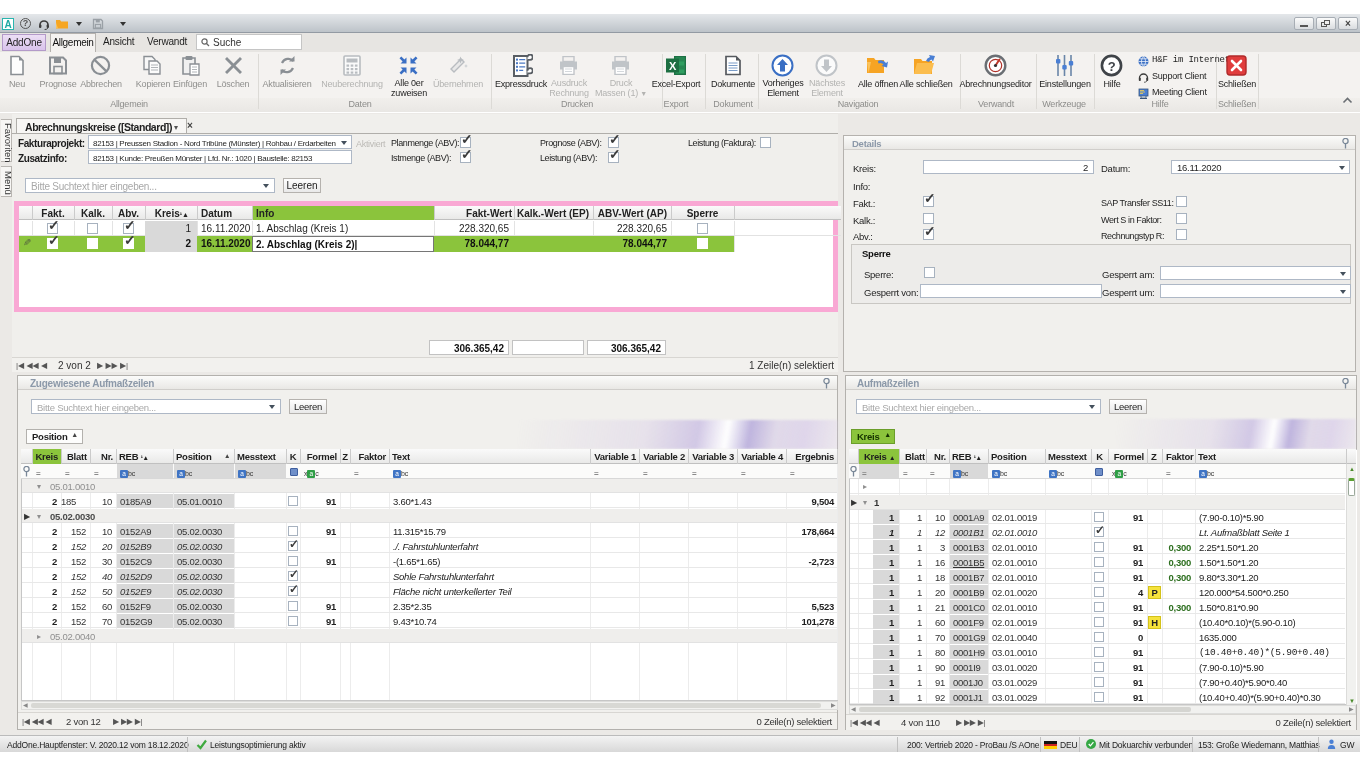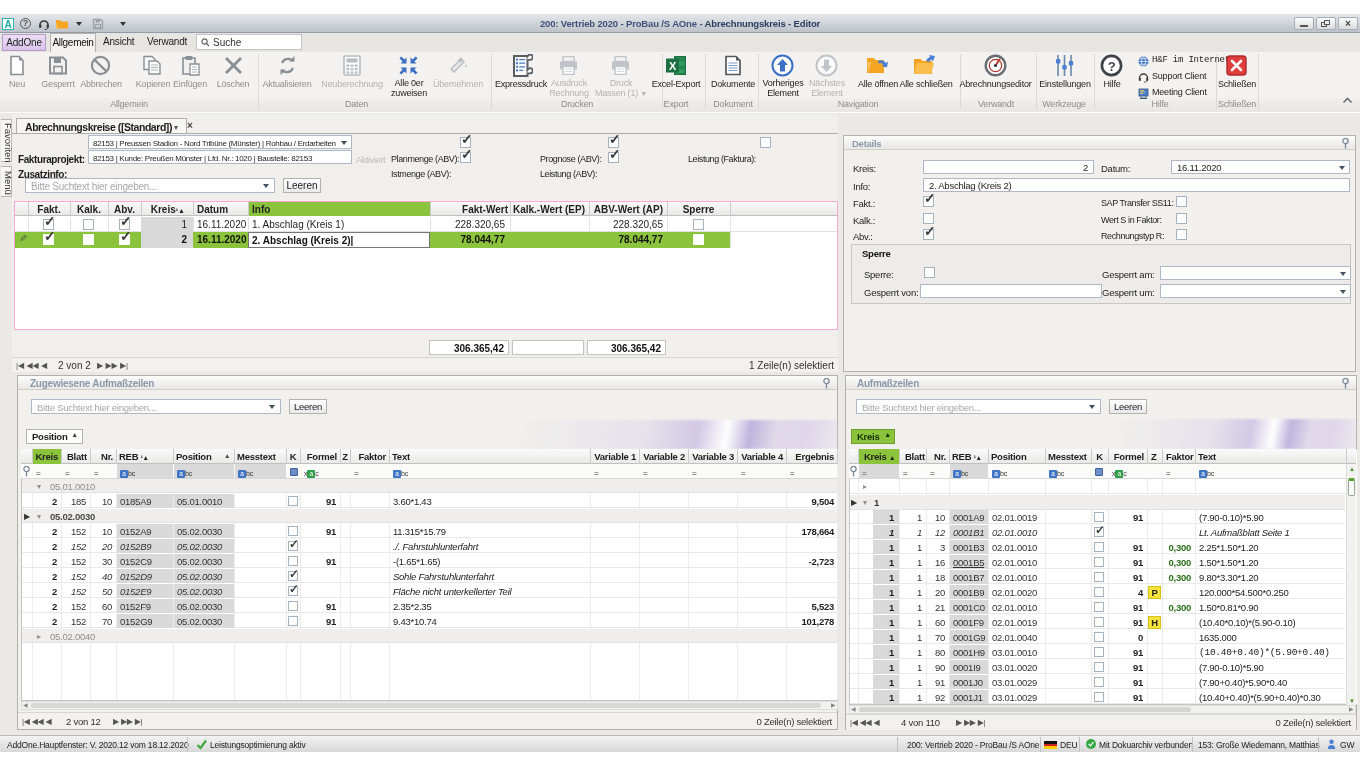--- a/index.html
+++ b/index.html
@@ -1,18 +1,18 @@
 <!DOCTYPE html>
 <html><head>
 <meta charset="utf-8">
 <style>
 *{margin:0;padding:0;box-sizing:border-box;}
 html,body{width:1360px;height:765px;background:#fff;font-family:"Liberation Sans",sans-serif;overflow:hidden;}
 .abs{position:absolute;}
-.lbl{position:absolute;font-size:11px;color:#1e1e1e;white-space:nowrap;margin-top:16px;}
+.lbl{position:absolute;font-size:11px;color:#1e1e1e;white-space:nowrap;}
 .b{font-weight:bold;}
 .inp{position:absolute;background:#fff;border:1px solid #aeb8c6;font-size:9.5px;letter-spacing:-0.25px;color:#1e1e1e;white-space:nowrap;overflow:hidden;}
 .cb{position:absolute;width:11px;height:11px;background:#fff;border:1px solid #a7b2bf;}
 .chk{position:absolute;font-size:14px;font-weight:bold;color:#3c3c3c;line-height:11px;}
 .ddarr{position:absolute;width:0;height:0;border-left:3.5px solid transparent;border-right:3.5px solid transparent;border-top:4px solid #44505c;}
 .vline{position:absolute;width:1px;background:#dcdad6;}
 .navtxt{position:absolute;font-size:10px;color:#333;}
 .hc{top:2px;font-weight:bold;color:#222;font-size:10px;white-space:nowrap;}
 .gv{position:absolute;top:0;width:1px;height:14px;background:#cbcbcb;}
 .gvr{position:absolute;top:15px;width:1px;height:31px;background:#e3e3e3;}
@@ -35,21 +35,20 @@
       <path d="M1 4.5 L3 10.5 H1 z" fill="#fbc35c"></path>
     </svg>
   <div class="ddarr" style="left:76px;top:8px;border-top-color:#333;"></div>
   <svg class="abs" style="left:92px;top:4px;" width="12" height="12" viewBox="0 0 12 12">
       <path d="M1.5 1.5 h7.5 l1.5 1.5 v7.5 h-9 z" fill="none" stroke="#9aa0a6" stroke-width="1.3"></path>
       <rect x="3.4" y="6.4" width="5.2" height="3.6" fill="none" stroke="#9aa0a6" stroke-width="1.1"></rect>
       <rect x="3.8" y="1.8" width="4" height="2.6" fill="#9aa0a6"></rect>
     </svg>
   <div class="ddarr" style="left:120px;top:8px;border-top-color:#333;"></div>
 
-  <div class="abs" style="left:0;top:4px;width:1360px;text-align:center;font-size:9.5px;letter-spacing:-0.15px;font-weight:bold;color:#42507a;">200: Vertrieb 2020 - ProBau /S AOne - <span style="color:#2e3c5e;">Abrechnungskreis - Editor</span></div>
 
   <div class="abs" style="left:1294px;top:3px;width:20px;height:13px;background:linear-gradient(#fbfbfb,#d9dcdf);border:1px solid #a7adb4;border-radius:2px;">
       <div class="abs" style="left:5px;top:7px;width:8px;height:2px;background:#555;"></div>
     </div>
   <div class="abs" style="left:1316px;top:3px;width:20px;height:13px;background:linear-gradient(#fbfbfb,#d9dcdf);border:1px solid #a7adb4;border-radius:2px;">
       <div class="abs" style="left:4px;top:4px;width:6px;height:5px;border:1px solid #555;"></div>
       <div class="abs" style="left:7px;top:2px;width:6px;height:5px;border:1px solid #555;background:#eee;"></div>
     </div>
   <div class="abs" style="left:1338px;top:3px;width:20px;height:13px;background:linear-gradient(#fbfbfb,#d9dcdf);border:1px solid #a7adb4;border-radius:2px;font-size:10px;font-weight:bold;color:#444;text-align:center;line-height:12px;">×</div>
 </div>
@@ -77,21 +76,21 @@
   <div class="vline" style="left:705px;top:2px;height:55px;"></div>
   <div class="vline" style="left:758px;top:2px;height:55px;"></div>
   <div class="vline" style="left:960px;top:2px;height:55px;"></div>
   <div class="vline" style="left:1036px;top:2px;height:55px;"></div>
   <div class="vline" style="left:1094px;top:2px;height:55px;"></div>
   <div class="vline" style="left:1216px;top:2px;height:55px;"></div>
   <div class="vline" style="left:1258px;top:2px;height:55px;"></div>
 
   <div class="abs" style="left:0;top:48px;width:1360px;height:11px;color:#8d8d8b;">
     <span class="abs" style="left:99px;width:60px;text-align:center;">Allgemein</span>
-    <span class="abs" style="left:345px;width:60px;text-align:left;">Daten</span>
+    <span class="abs" style="left:330px;width:60px;text-align:center;">Daten</span>
     <span class="abs" style="left:547px;width:60px;text-align:center;">Drucken</span>
     <span class="abs" style="left:646px;width:60px;text-align:center;">Export</span>
     <span class="abs" style="left:703px;width:60px;text-align:center;">Dokument</span>
     <span class="abs" style="left:828px;width:60px;text-align:center;">Navigation</span>
     <span class="abs" style="left:966px;width:60px;text-align:center;">Verwandt</span>
     <span class="abs" style="left:1034px;width:60px;text-align:center;">Werkzeuge</span>
     <span class="abs" style="left:1130px;width:60px;text-align:center;">Hilfe</span>
     <span class="abs" style="left:1207px;width:60px;text-align:center;">Schließen</span>
   </div>
 
@@ -99,21 +98,21 @@
       <path d="M4 1.5 h8 l4 4 V19.5 H4z" fill="#fdfdfd" stroke="#8a8f94" stroke-width="1.6"></path>
       <path d="M12 1.5 l4 4 h-4z" fill="#8a8f94"></path>
     </svg>
   <div class="abs" style="left:-3px;top:28px;width:40px;text-align:center;color:#8f8f8d;">Neu</div>
 
   <svg class="abs" style="left:48px;top:3px;" width="20" height="21" viewBox="0 0 20 20">
       <path d="M2 2 h13 l3 3 v13 H2z" fill="none" stroke="#8a8f94" stroke-width="2"></path>
       <rect x="6" y="11" width="8" height="7" fill="none" stroke="#8a8f94" stroke-width="1.6"></rect>
       <rect x="6" y="2.5" width="7" height="5" fill="#8a8f94"></rect>
     </svg>
-  <div class="abs" style="left:33px;top:28px;width:50px;text-align:center;color:#8f8f8d;">Gesperrt</div>
+  <div class="abs" style="left:33px;top:28px;width:50px;text-align:center;color:#8f8f8d;">Prognose</div>
 
   <svg class="abs" style="left:90px;top:3px;" width="21" height="21" viewBox="0 0 21 21">
       <circle cx="10.5" cy="10.5" r="8.6" fill="none" stroke="#8a8f94" stroke-width="2.2"></circle>
       <path d="M4.6 4.9 L16.5 16.4" stroke="#8a8f94" stroke-width="2.2"></path>
     </svg>
   <div class="abs" style="left:75px;top:28px;width:52px;text-align:center;color:#8f8f8d;">Abbrechen</div>
 
   <svg class="abs" style="left:142px;top:3px;" width="21" height="21" viewBox="0 0 21 21">
       <path d="M2 1.5 h8 l3 3 v10 H2z" fill="#f8f8f8" stroke="#8a8f94" stroke-width="1.4"></path>
       <path d="M7 6 h8 l3 3 v10 H7z" fill="#fcfcfc" stroke="#8a8f94" stroke-width="1.4"></path>
@@ -349,21 +348,21 @@
 <div class="lbl" style="left:540px;top:153px;font-size:9px;letter-spacing:-0.4px;">Leistung (ABV):</div>
 <div class="cb" style="left:608px;top:152px;"></div>
 <div class="chk" style="left:609px;top:149px;">✓</div>
 
 <div class="inp" style="left:25px;top:178px;width:250px;height:15px;">
     <span style="position:absolute;left:5px;top:2px;font-size:10px;color:#a8a8a8;">Bitte Suchtext hier eingeben...</span>
     <span class="ddarr" style="right:5px;top:5px;"></span>
   </div>
 <div class="abs" style="left:283px;top:178px;width:38px;height:15px;background:linear-gradient(#fefefe,#e9e9e9);border:1px solid #b5b2ae;font-size:10px;color:#222;text-align:center;line-height:14px;">Leeren</div>
 
-<div class="abs" id="uptable" style="left:14px;top:201px;width:824px;height:129px;background:#fff;border:1px solid #f9a8d4;font-size:10px;">
+<div class="abs" id="uptable" style="left:14px;top:201px;width:824px;height:111px;background:#fff;border:5px solid #f9a8d4;font-size:10px;">
 
   <div class="abs" style="left:0;top:0;width:822px;height:14px;background:linear-gradient(#fafafa,#e9e9e8);border-bottom:1px solid #c0c0c0;"></div>
   <div class="abs hc" style="left:13px;width:42px;text-align:center;">Fakt.</div>
   <div class="abs hc" style="left:55px;width:38px;text-align:center;">Kalk.</div>
   <div class="abs hc" style="left:93px;width:33px;text-align:center;">Abv.</div>
   <div class="abs hc" style="left:126px;width:44px;text-align:right;">Kreis<span style="font-size:7px;">¹▲</span></div>
   <div class="abs hc" style="left:182px;width:55px;text-align:left;">Datum</div>
   <div class="abs" style="left:233px;top:0;width:182px;height:14px;background:#8bc43c;"></div>
   <div class="abs hc" style="left:237px;width:100px;text-align:left;">Info</div>
   <div class="abs hc" style="left:335px;width:158px;text-align:right;">Fakt-Wert</div>
@@ -450,23 +449,20 @@
   <div class="abs" style="left:9px;top:27px;">Kreis:</div>
   <div class="inp" style="left:79px;top:24px;width:171px;height:14px;">
       <span style="position:absolute;right:5px;top:1px;">2</span>
     </div>
   <div class="abs" style="left:257px;top:27px;">Datum:</div>
   <div class="inp" style="left:327px;top:24px;width:179px;height:14px;">
       <span style="position:absolute;left:5px;top:1px;">16.11.2020</span>
       <span class="ddarr" style="right:4px;top:5px;"></span>
     </div>
   <div class="abs" style="left:9px;top:45px;">Info:</div>
-  <div class="inp" style="left:79px;top:42px;width:427px;height:14px;">
-      <span style="position:absolute;left:5px;top:1px;">2. Abschlag (Kreis 2)</span>
-    </div>
   <div class="abs" style="left:9px;top:62px;">Fakt.:</div>
   <div class="cb" style="left:79px;top:60px;"></div>
     <div class="chk" style="left:80px;top:57px;">✓</div>
   <div class="abs" style="left:257px;top:62px;font-size:9px;letter-spacing:-0.4px;">SAP Transfer SS11:</div>
   <div class="cb" style="left:332px;top:60px;"></div>
   <div class="abs" style="left:9px;top:79px;">Kalk.:</div>
   <div class="cb" style="left:79px;top:77px;"></div>
   <div class="abs" style="left:257px;top:79px;font-size:9px;letter-spacing:-0.4px;">Wert S in Faktor:</div>
   <div class="cb" style="left:332px;top:77px;"></div>
   <div class="abs" style="left:9px;top:95px;">Abv.:</div>
@@ -587,21 +583,21 @@
 <div class="abs" style="left:674px;top:91px;"><span style="color:#8a8a8a;font-size:8px;font-weight:bold;">=</span></div>
 <div class="abs" style="left:723px;top:91px;"><span style="color:#8a8a8a;font-size:8px;font-weight:bold;">=</span></div>
 <div class="abs" style="left:772px;top:91px;"><span style="color:#8a8a8a;font-size:8px;font-weight:bold;">=</span></div>
 <div class="abs" style="left:4px;top:103px;width:815px;height:14px;background:#efeeec;border-bottom:1px solid #e2e2e2;"></div>
 <div class="abs" style="left:19px;top:106px;color:#8f8f8f;font-size:8px;">▾</div>
 <div class="abs" style="left:32px;top:105px;color:#8f8f8f;font-weight:normal;">05.01.0010</div>
 <div class="abs" style="left:4px;top:118px;width:815px;height:14px;border-bottom:1px solid #e8e8e8;"></div>
 <div class="abs" style="left:99px;top:118px;width:56px;height:14px;background:#d9d9d9;"></div>
 <div class="abs" style="left:156px;top:118px;width:60px;height:14px;background:#d9d9d9;"></div>
 <div class="abs b" style="left:14px;top:120px;width:25px;text-align:right;">2</div>
-<div class="abs" style="left:43px;top:120px;width:25px;text-align:right;color:#333;">185</div>
+<div class="abs" style="left:43px;top:120px;width:25px;color:#333;">185</div>
 <div class="abs" style="left:72px;top:120px;width:22px;text-align:right;color:#333;">10</div>
 <div class="abs" style="left:102px;top:120px;color:#333;">0185A9</div>
 <div class="abs" style="left:159px;top:120px;color:#333;">05.01.0010</div>
 <div class="cb" style="left:270px;top:120px;width:10px;height:10px;"></div>
 <div class="abs b" style="left:282px;top:120px;width:36px;text-align:right;">91</div>
 <div class="abs" style="left:375px;top:120px;color:#222;">3.60*1.43</div>
 <div class="abs b" style="left:768px;top:120px;width:48px;text-align:right;">9,504</div>
 <div class="abs" style="left:4px;top:133px;width:815px;height:14px;background:#efeeec;border-bottom:1px solid #e2e2e2;"></div>
 <div class="abs" style="left:19px;top:136px;color:#8f8f8f;font-size:8px;">▾</div>
 <div class="abs" style="left:32px;top:135px;color:#4a4a4a;font-weight:bold;">05.02.0030</div>

